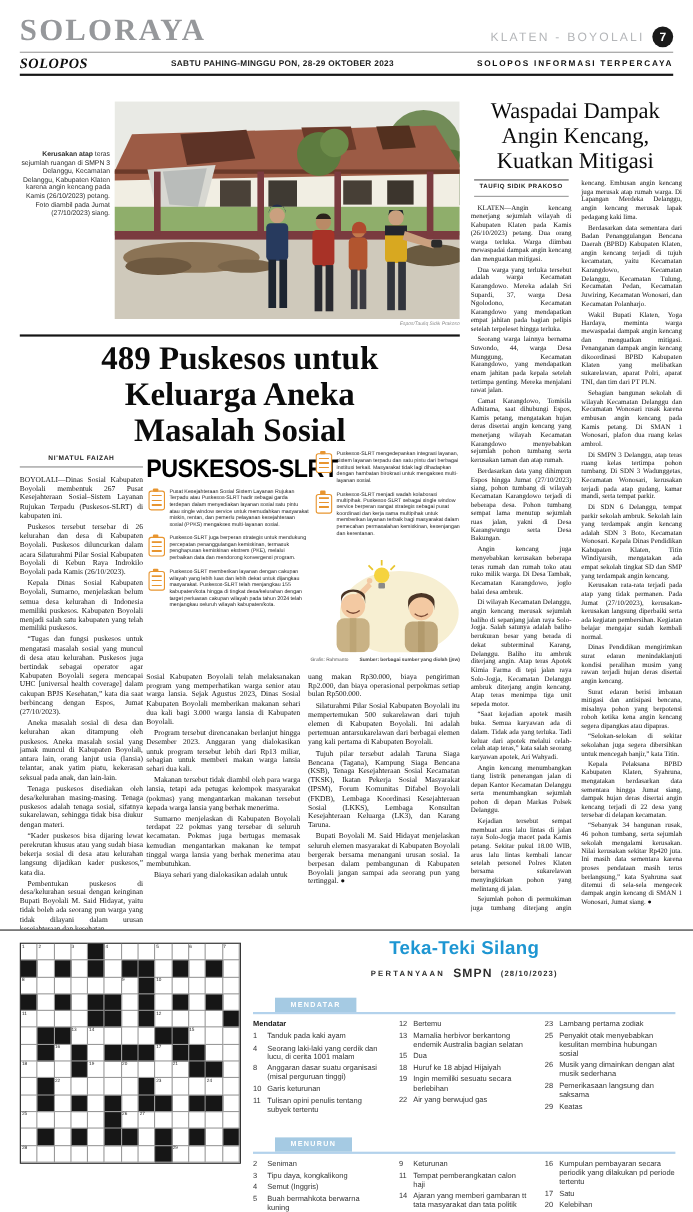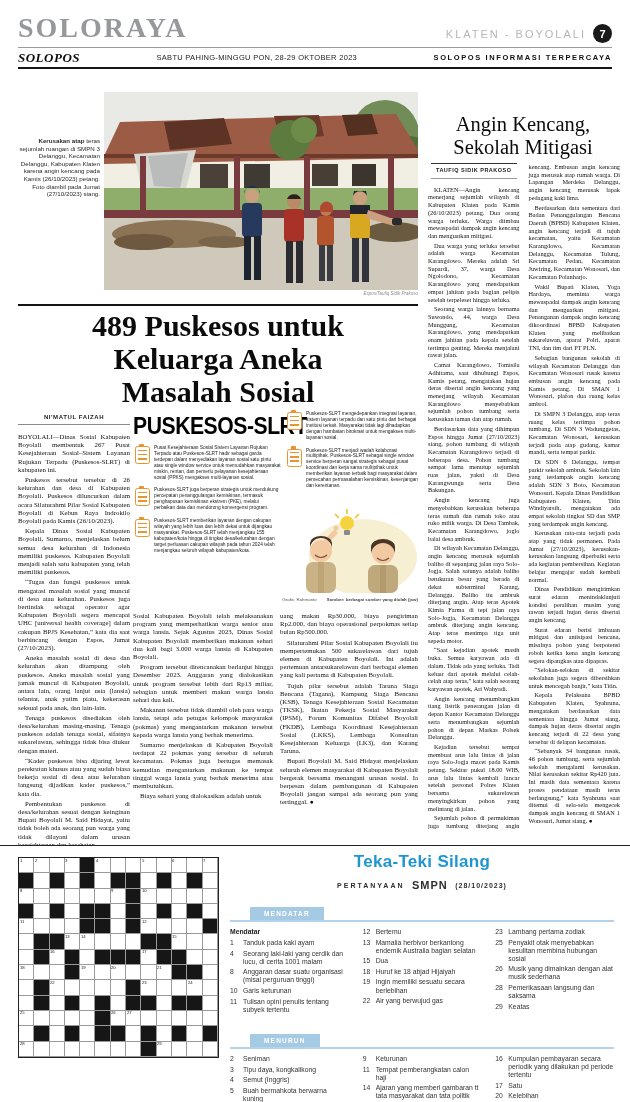--- a/index.html
+++ b/index.html
@@ -10,21 +10,21 @@
     font-weight:bold;font-size:28px;letter-spacing:2px;color:#96989b;}
   .region-wrap{position:absolute;right:18px;top:24px;display:flex;align-items:center;gap:7px;justify-content:center;}
   .region-name{font-family:"Liberation Sans",sans-serif;font-size:11px;letter-spacing:2px;color:#b4b6b9;}
   .page-badge{width:19px;height:19px;border-radius:50%;background:#1a1a1a;color:#fff;
     font-family:"Liberation Sans",sans-serif;font-weight:bold;font-size:11px;
     display:flex;align-items:center;justify-content:center;}
   .rule1{position:absolute;left:18px;right:18px;top:47px;border-top:1px solid #9a9a9a;}
   .brand-row{position:absolute;left:18px;right:18px;top:50px;height:15px;
     display:flex;justify-content:space-between;align-items:center;gap:40px;}
   .brand{font-family:"Liberation Serif",serif;font-style:italic;font-weight:bold;font-size:13px;letter-spacing:.5px;color:#0d0d0d;}
-  .edition{font-family:"Liberation Sans",sans-serif;font-weight:normal;font-size:7.5px;letter-spacing:.3px;color:#222;}
+  .edition{font-family:"Liberation Sans",sans-serif;font-weight:bold;font-size:7.5px;letter-spacing:.3px;color:#222;}
   .tagline{font-family:"Liberation Sans",sans-serif;font-weight:bold;font-size:7.5px;letter-spacing:1.6px;color:#111;}
   .rule2{position:absolute;left:18px;right:18px;top:67px;border-top:2.5px solid #161616;}
   
   .photo-caption{position:absolute;left:18px;top:137px;width:82px;
     font-family:"Liberation Sans",sans-serif;font-size:6.2px;line-height:7.6px;
     text-align:right;color:#2b2b2b;overflow:hidden;}
   .photo-caption b{font-weight:bold;}
   .photo-frame{position:absolute;left:104px;top:92px;width:314px;height:198px;overflow:hidden;}
   .photo-credit{position:absolute;left:280px;top:291px;width:138px;text-align:right;
     font-family:"Liberation Sans",sans-serif;font-size:4.5px;color:#8d8d8d;font-style:italic;}
@@ -257,23 +257,23 @@
       <rect x="85" y="58" width="30" height="28" rx="7" fill="#bfa87c"></rect>
       <rect x="97" y="58" width="6" height="28" fill="#b29a6c"></rect>
     </svg>
     <div class="ig-caption">
       <span>Grafis: Rahmanto</span>
       <span class="src">Sumber: berbagai sumber yang diolah (jsw)</span>
     </div>
   </div>
 
   <h2 class="headline2" style="margin:0;font-weight:normal;">
-    <br>
+    <span>Waspadai Dampak</span><br>
     <span>Angin Kencang,</span><br>
-    <span>Sekolah Mitigasi</span>
+    <span>Kuatkan Mitigasi</span>
   </h2>
   <div class="body2">
     <div class="byline2">TAUFIQ SIDIK PRAKOSO</div>
   <p>KLATEN—Angin kencang menerjang sejumlah wilayah di Kabupaten Klaten pada Kamis (26/10/2023) petang. Dua orang warga terluka. Warga diimbau mewaspadai dampak angin kencang dan menguatkan mitigasi.</p>
       <p>Dua warga yang terluka tersebut adalah warga Kecamatan Karangdowo. Mereka adalah Sri Supardi, 37, warga Desa Ngolodono, Kecamatan Karangdowo yang mendapatkan empat jahitan pada bagian pelipis setelah terpeleset hingga terluka.</p>
       <p>Seorang warga lainnya bernama Suwondo, 44, warga Desa Munggung, Kecamatan Karangdowo, yang mendapatkan enam jahitan pada kepala setelah tertimpa genting. Mereka menjalani rawat jalan.</p>
       <p>Camat Karangdowo, Tomisila Adhitama, saat dihubungi Espos, Kamis petang, mengatakan hujan deras disertai angin kencang yang menerjang wilayah Kecamatan Karangdowo menyebabkan sejumlah pohon tumbang serta kerusakan taman dan atap rumah.</p>
       <p>Berdasarkan data yang dihimpun Espos hingga Jumat (27/10/2023) siang, pohon tumbang di wilayah Kecamatan Karangdowo terjadi di beberapa desa. Pohon tumbang sempat lama menutup sejumlah ruas jalan, yakni di Desa Karangwungu serta Desa Bakungan.</p>
       <p>Angin kencang juga menyebabkan kerusakan beberapa teras rumah dan rumah toko atau ruko milik warga. Di Desa Tambak, Kecamatan Karangdowo, joglo balai desa ambruk.</p>
       <p>Di wilayah Kecamatan Delanggu, angin kencang merusak sejumlah baliho di sepanjang jalan raya Solo-Jogja. Salah satunya adalah baliho berukuran besar yang berada di dekat subterminal Karang, Delanggu. Baliho itu ambruk diterjang angin. Atap teras Apotek Kimia Farma di tepi jalan raya Solo-Jogja, Kecamatan Delanggu ambruk diterjang angin kencang. Atap teras menimpa tiga unit sepeda motor.</p>

